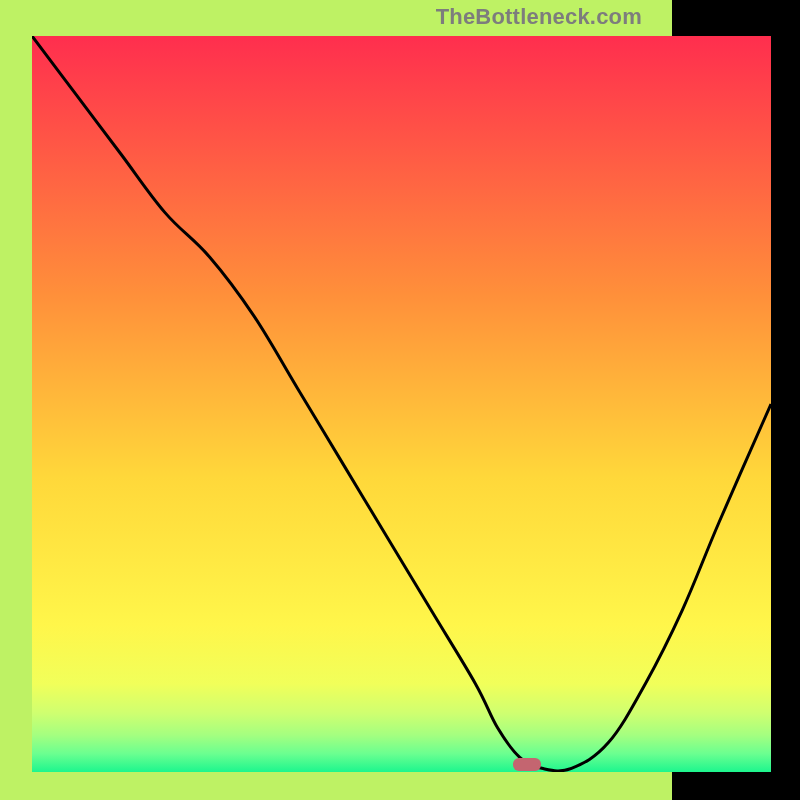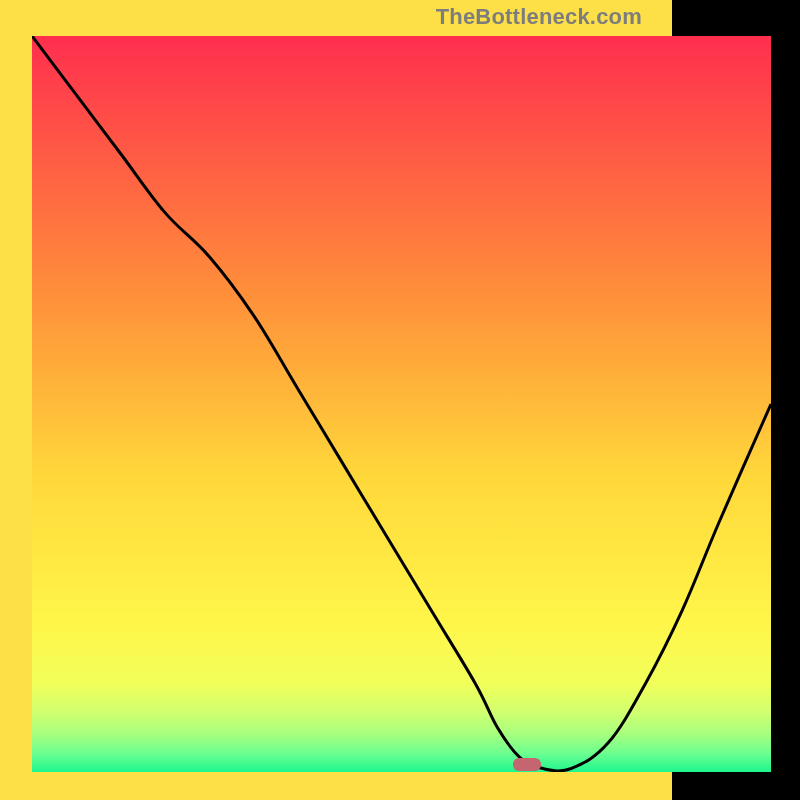--- a/index.html
+++ b/index.html
@@ -1,21 +1,21 @@
 <!DOCTYPE html>
 <html><head>
 <meta charset="utf-8">
 <style>
   * { margin: 0; padding: 0; box-sizing: border-box; }
   html, body { width: 800px; height: 800px; overflow: hidden; background: #000; }
   .frame {
     position: relative;
     width: 672px;
     height: 800px;
-    background: #fde047;
+    background: #bef264;
   }
   .plot-area {
     position: absolute;
     left: 32px;
     top: 36px;
     width: 739px;
     height: 736px;
     overflow: hidden;
   }
   .gradient {

